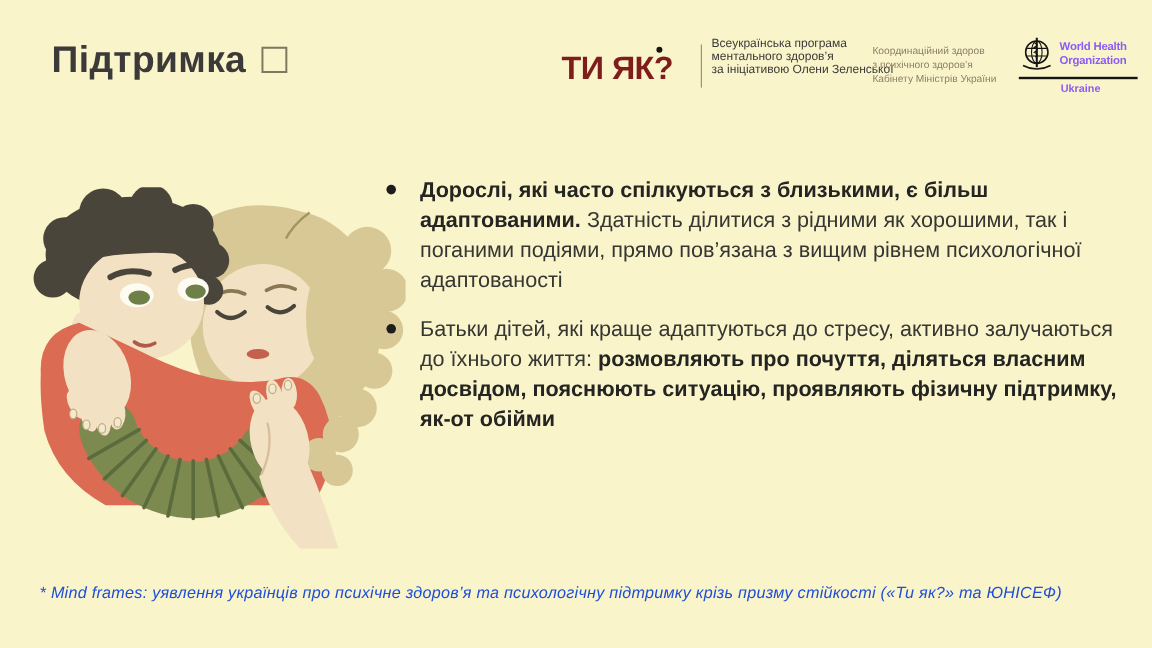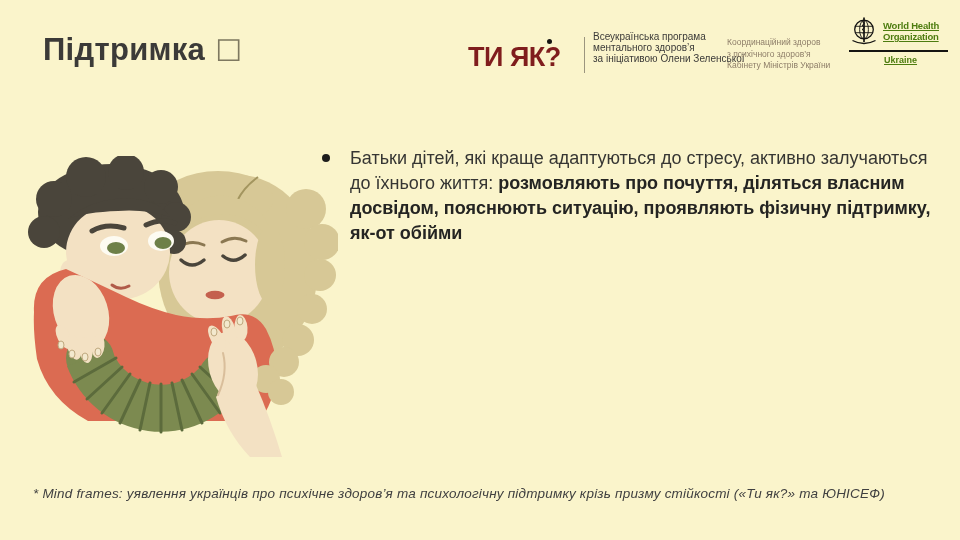--- a/index.html
+++ b/index.html
@@ -30,36 +30,36 @@
   .tyyak-tagline{
     position:absolute;left:593px;top:32px;
     font-size:10px;line-height:10.8px;font-weight:400;color:#3B3A38;
   }
   .tyyak-tagline span{display:block;}
   .coord{
     position:absolute;left:727px;top:37px;
     font-size:8.5px;line-height:11.6px;font-weight:500;color:#8D7D68;
   }
   .coord span{display:block;}
-  .who{position:absolute;left:849px;top:16px;width:99px;color:#4d7c0f;text-decoration:underline;}
+  .who{position:absolute;left:849px;top:30px;width:99px;color:#8b5cf6;}
   .who-top{display:flex;align-items:flex-start;gap:4px;}
   .who-name{font-size:9.5px;line-height:11px;font-weight:700;letter-spacing:-.2px;margin-top:4px;}
   .who-name span{display:block;}
   .who-rule{height:2px;background:#151412;margin-top:4px;}
   .who-country{margin-left:35px;margin-top:3px;font-size:9px;font-weight:700;}
   
   .bullets{position:absolute;left:322px;top:146px;width:626px;}
   .bullet{display:flex;gap:20px;margin-bottom:16px;}
   .bullet .marker{flex:0 0 8px;width:8px;height:8px;border-radius:50%;background:#1d1d1c;margin-top:8px;}
   .bullet .txt{font-size:18px;line-height:25px;color:#363633;}
   .bullet .txt .b{font-weight:700;color:#242422;}
   
   .footnote{
     position:absolute;left:33px;top:486px;width:915px;
-    font-size:13.5px;font-style:italic;font-weight:500;letter-spacing:.2px;color:#404040;
+    font-size:13.5px;font-style:italic;font-weight:500;letter-spacing:.2px;color:#1d4ed8;
   }
   
   .illus{position:absolute;left:26px;top:156px;}
 </style>
 </head>
 <body>
 
 <div class="title">
   <span>Підтримка</span><span class="glyph-box">☐</span><br>
 </div>
@@ -194,17 +194,21 @@
       <ellipse cx="188" cy="175" rx="3" ry="4"></ellipse>
       <ellipse cx="201" cy="167" rx="3" ry="4"></ellipse>
       <ellipse cx="214" cy="164" rx="3" ry="4"></ellipse>
     </g>
   </g>
 </svg>
 
 <div class="bullets">
     <div class="bullet">
       <span class="marker"></span>
+      <span class="txt"><span class="b">Дорослі, які часто спілкуються з близькими, є більш адаптованими.</span><span> Здатність ділитися з рідними як хорошими, так і поганими подіями, прямо пов’язана з вищим рівнем психологічної адаптованості</span></span>
+    </div>
+    <div class="bullet">
+      <span class="marker"></span>
       <span class="txt"><span>Батьки дітей, які краще адаптуються до стресу, активно залучаються до їхнього життя: </span><span class="b">розмовляють про почуття, діляться власним досвідом, пояснюють ситуацію, проявляють фізичну підтримку, як-от обійми</span></span>
     </div>
   </div>
 
 <div class="footnote">* Mind frames: уявлення українців про психічне здоров’я та психологічну підтримку крізь призму стійкості («Ти як?» та ЮНІСЕФ)</div>
 
 </body></html>

